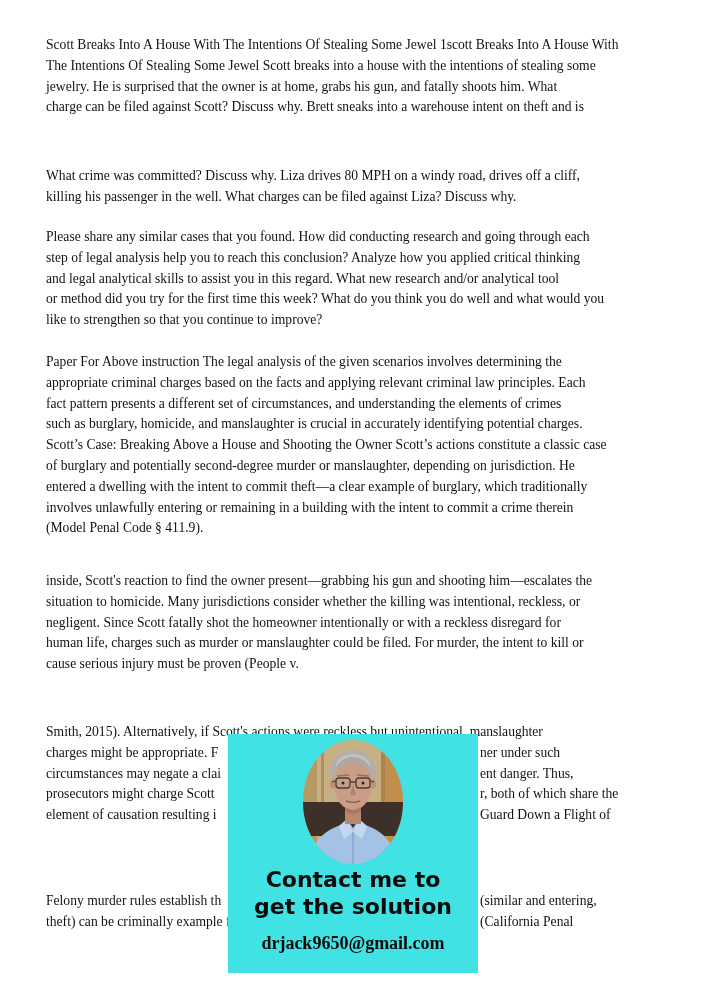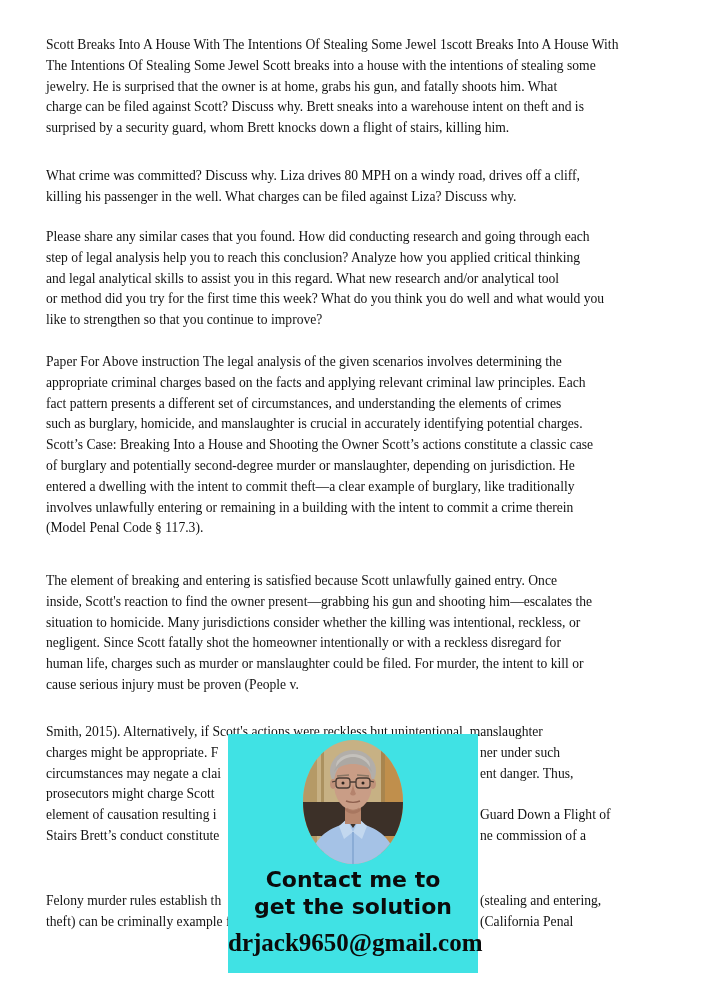--- a/index.html
+++ b/index.html
@@ -36,77 +36,74 @@
     position:absolute;left:0;top:132px;width:100%;
     text-align:center;
     font-family:"DejaVu Sans", sans-serif;
     font-weight:700;font-size:22px;line-height:27px;
     color:#0b0b0b;
   }
   .overlay-email{
     position:absolute;left:0;top:194px;width:100%;
     text-align:center;
     font-family:"Liberation Serif", serif;
-    font-weight:700;font-size:25px;line-height:30px;
+    font-weight:700;font-size:18px;line-height:30px;
     color:#0b0b0b;
   }
 </style>
 </head>
 <body>
 
 <div class="page">
 
   <div class="doc" id="doc">
       <div class="paragraph p0">
         <div class="line">Scott Breaks Into A House With The Intentions Of Stealing Some Jewel 1scott Breaks Into A House With</div>
         <div class="line">The Intentions Of Stealing Some Jewel Scott breaks into a house with the intentions of stealing some</div>
         <div class="line">jewelry. He is surprised that the owner is at home, grabs his gun, and fatally shoots him. What</div>
         <div class="line">charge can be filed against Scott? Discuss why. Brett sneaks into a warehouse intent on theft and is</div>
-        <div class="line">surprised by a security guard, whom Brett knocks down a flight of stairs, killing him.</div>
       </div>
       <div class="paragraph p1">
         <div class="line">What crime was committed? Discuss why. Liza drives 80 MPH on a windy road, drives off a cliff,</div>
         <div class="line">killing his passenger in the well. What charges can be filed against Liza? Discuss why.</div>
       </div>
       <div class="paragraph p2">
         <div class="line">Please share any similar cases that you found. How did conducting research and going through each</div>
         <div class="line">step of legal analysis help you to reach this conclusion? Analyze how you applied critical thinking</div>
         <div class="line">and legal analytical skills to assist you in this regard. What new research and/or analytical tool</div>
         <div class="line">or method did you try for the first time this week? What do you think you do well and what would you</div>
         <div class="line">like to strengthen so that you continue to improve?</div>
       </div>
       <div class="paragraph p3">
         <div class="line">Paper For Above instruction The legal analysis of the given scenarios involves determining the</div>
         <div class="line">appropriate criminal charges based on the facts and applying relevant criminal law principles. Each</div>
         <div class="line">fact pattern presents a different set of circumstances, and understanding the elements of crimes</div>
         <div class="line">such as burglary, homicide, and manslaughter is crucial in accurately identifying potential charges.</div>
-        <div class="line">Scott’s Case: Breaking Into a House and Shooting the Owner Scott’s actions constitute a classic case</div>
+        <div class="line">Scott’s Case: Breaking Above a House and Shooting the Owner Scott’s actions constitute a classic case</div>
         <div class="line">of burglary and potentially second-degree murder or manslaughter, depending on jurisdiction. He</div>
-        <div class="line">entered a dwelling with the intent to commit theft—a clear example of burglary, like traditionally</div>
+        <div class="line">entered a dwelling with the intent to commit theft—a clear example of burglary, which traditionally</div>
         <div class="line">involves unlawfully entering or remaining in a building with the intent to commit a crime therein</div>
-        <div class="line">(Model Penal Code § 117.3).</div>
+        <div class="line">(Model Penal Code § 411.9).</div>
       </div>
       <div class="paragraph p4">
-        <div class="line">The element of breaking and entering is satisfied because Scott unlawfully gained entry. Once</div>
         <div class="line">inside, Scott's reaction to find the owner present—grabbing his gun and shooting him—escalates the</div>
         <div class="line">situation to homicide. Many jurisdictions consider whether the killing was intentional, reckless, or</div>
         <div class="line">negligent. Since Scott fatally shot the homeowner intentionally or with a reckless disregard for</div>
         <div class="line">human life, charges such as murder or manslaughter could be filed. For murder, the intent to kill or</div>
         <div class="line">cause serious injury must be proven (People v.</div>
       </div>
       <div class="paragraph p5">
         <div class="line">Smith, 2015). Alternatively, if Scott's actions were reckless but unintentional, manslaughter</div>
         <div class="line"><span>charges might be appropriate. F</span><span class="frag-right">ner under such</span></div>
         <div class="line"><span>circumstances may negate a clai</span><span class="frag-right">ent danger. Thus,</span></div>
-        <div class="line"><span>prosecutors might charge Scott </span></div>
+        <div class="line"><span>prosecutors might charge Scott </span><span class="frag-right">r, both of which share the</span></div>
         <div class="line"><span>element of causation resulting i</span><span class="frag-right">Guard Down a Flight of</span></div>
-        <div class="line"><span>Stairs Brett’s conduct constitute</span><span class="frag-right">ne commission of a</span></div>
       </div>
       <div class="paragraph p6">
-        <div class="line"><span>Felony murder rules establish th</span><span class="frag-right">(stealing and entering,</span></div>
+        <div class="line"><span>Felony murder rules establish th</span><span class="frag-right">(similar and entering,</span></div>
         <div class="line"><span>theft) can be criminally example fo</span><span class="frag-right">(California Penal</span></div>
       </div>
     </div>
 
   <div class="overlay" id="overlay" style="background: rgb(64, 226, 228);">
     <svg class="avatar" viewBox="0 0 100 124" xmlns="http://www.w3.org/2000/svg" role="img">
       <defs>
         <clipPath id="ovalClip">
             <ellipse cx="50" cy="62" rx="50" ry="62"></ellipse>
           </clipPath>

